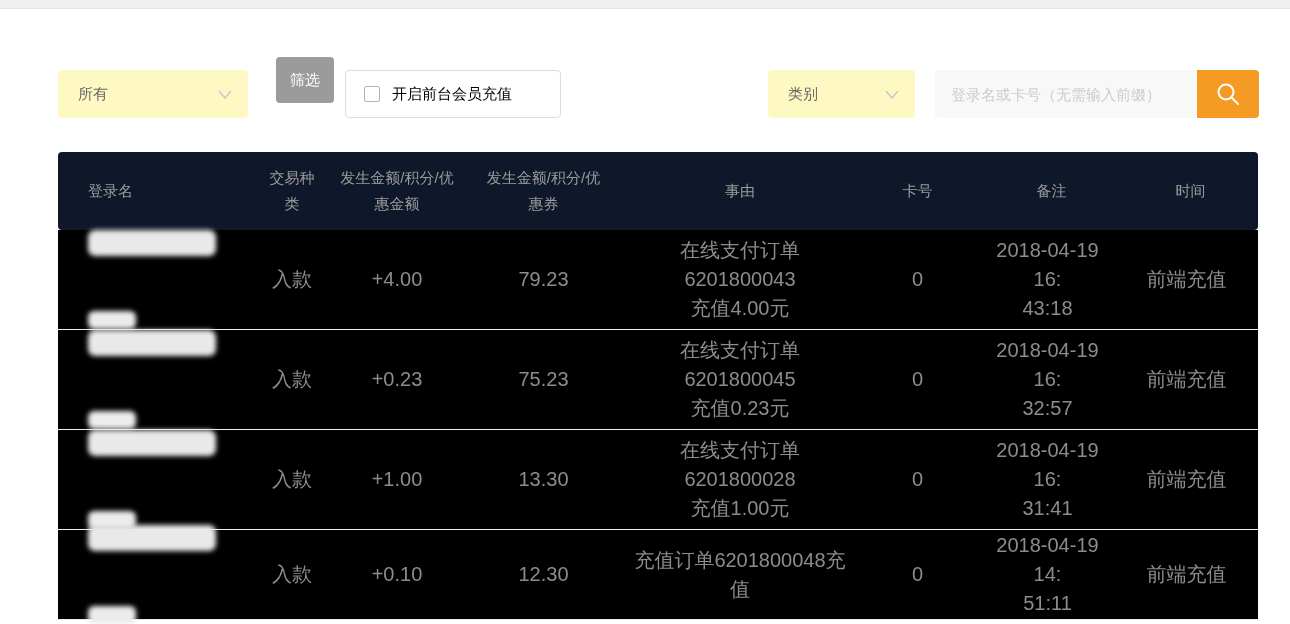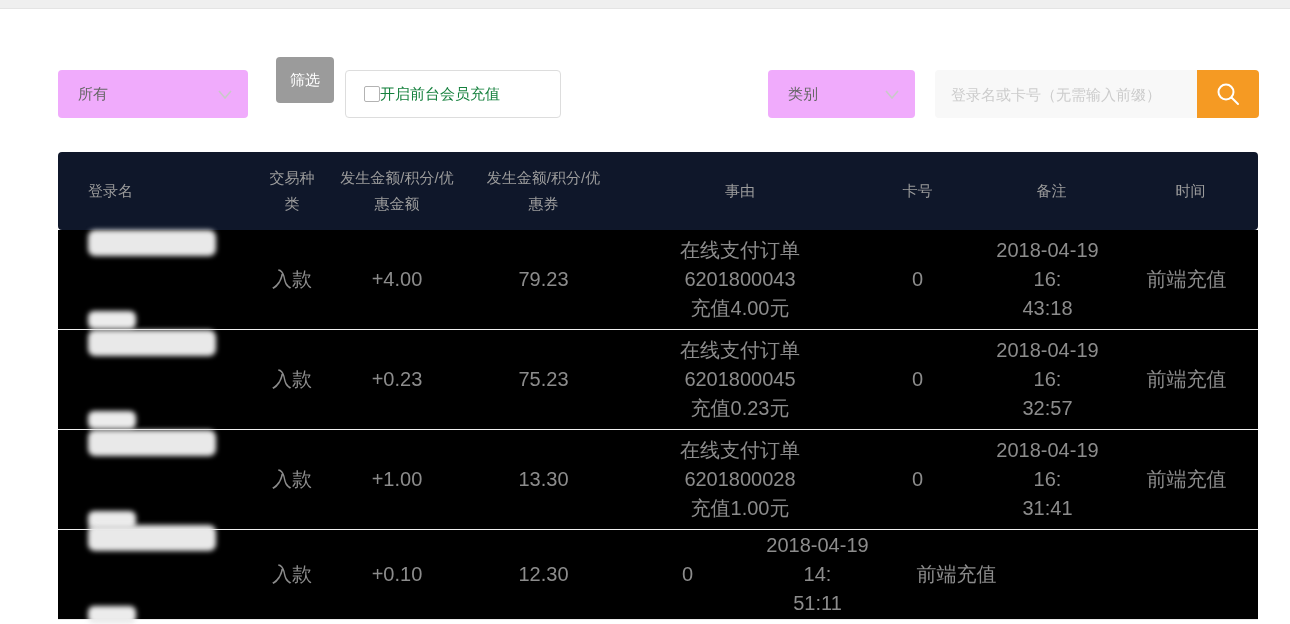--- a/index.html
+++ b/index.html
@@ -4,38 +4,38 @@
 <style>
   * { margin:0; padding:0; box-sizing:border-box; }
   html,body { width:1290px; height:624px; background:#fff; overflow:hidden; }
   body { font-family:"Liberation Sans","DejaVu Sans",sans-serif; }
   #app { position:relative; width:1290px; height:624px; background:#fff; }
 
   .top-strip { position:absolute; left:0; top:0; width:1290px; height:9px;
                background:#efefef; border-bottom:1px solid #e4e4e4; }
 
   
-  .ctl-select { position:absolute; top:70px; height:48px; background:#f0abfc;
+  .ctl-select { position:absolute; top:70px; height:48px; background:#fef9c3;
                 border-radius:4px; display:flex; align-items:center;
                 justify-content:space-between; padding:0 16px 0 20px;
                 color:#666; font-size:15px; cursor:pointer; }
   #select-scope { left:58px; width:190px; }
   #select-category { left:768px; width:147px;gap:40px; }
   .chev { width:14px; height:9px; flex:none; }
 
   .filter-btn { position:absolute; left:276px; top:57px; width:58px; height:46px;
                 background:#9b9b9b; color:#fff; border:none; border-radius:4px;
                 font-size:15px; font-family:inherit; cursor:pointer; }
 
   .checkbox-wrap { position:absolute; left:345px; top:70px; width:216px; height:48px;
                    border:1px solid #ddd; border-radius:4px; background:#fff;
                    display:flex; align-items:center; padding-left:18px; cursor:pointer; }
   .checkbox-box { width:16px; height:16px; border:1px solid #b3b3b3; border-radius:2px;
                   background:#fff; flex:none; }
-  .checkbox-label { color:#15803d; font-size:15px; }
+  .checkbox-label { margin-left:12px; color:#000000; font-size:15px; }
 
   .search-wrap { position:absolute; left:935px; top:70px; height:48px; display:flex; }
   .search-input { width:262px; height:48px; background:#f8f8f8; border:none; outline:none;
                   border-radius:4px 0 0 4px; padding:0 16px; font-size:15px; color:#666;
                   font-family:inherit; }
   .search-input::placeholder { color:#ccc; }
   .search-btn { width:62px; height:48px; background:#f59a23; border:none;
                 border-radius:0 4px 4px 0; display:flex; align-items:center;
                 justify-content:center; cursor:pointer; }
 
@@ -166,20 +166,21 @@
     </div>
 
     <div class="tr">
       <div class="c c0">
         <div class="blob-big"></div>
         <div class="blob-small"></div>
       </div>
       <div class="c c1">入款</div>
       <div class="c c2">+0.10</div>
       <div class="c c3">12.30</div>
+      <div class="c c4">充值订单6201800048充值</div>
       <div class="c c5">0</div>
       <div class="c c6">2018-04-19 14:
 51:11</div>
       <div class="c c7">前端充值</div>
     </div>
 
   </div>
 </div>
 
 </body></html>

